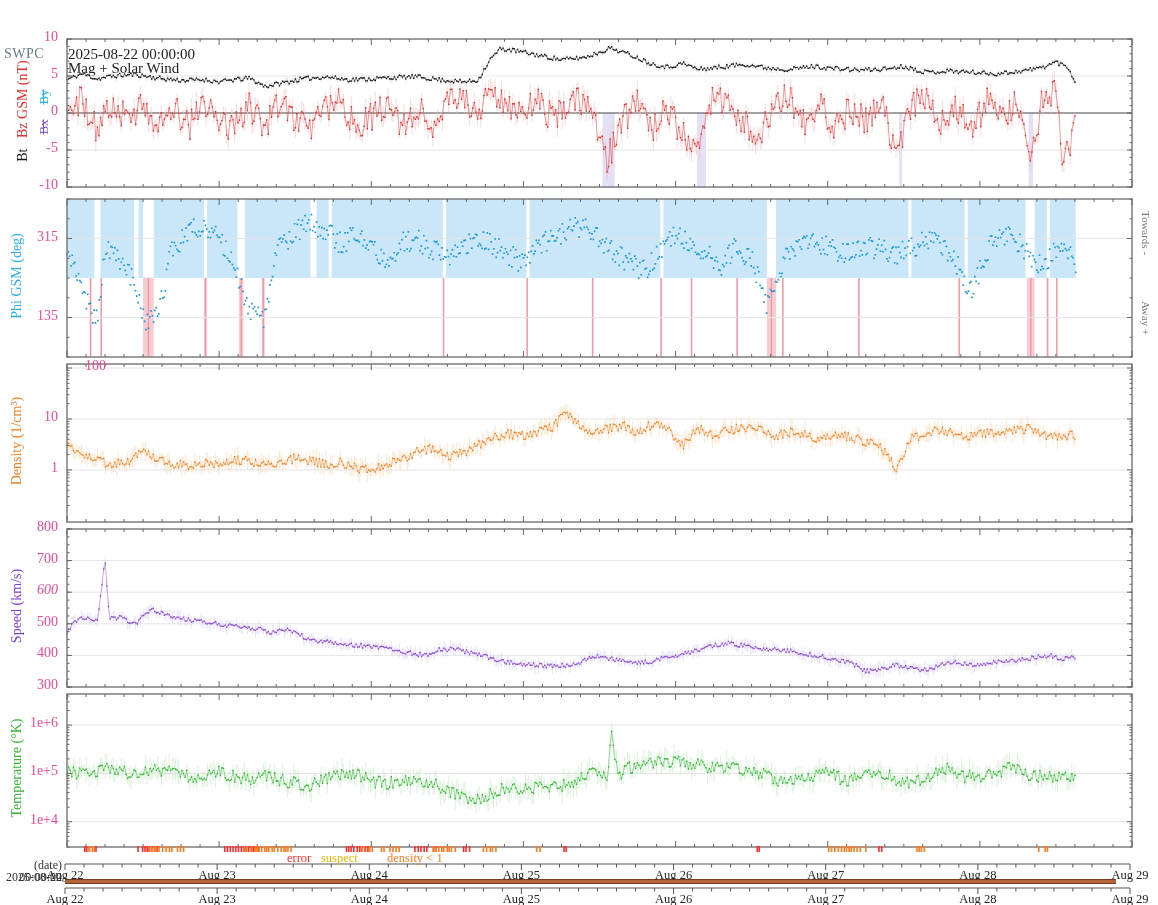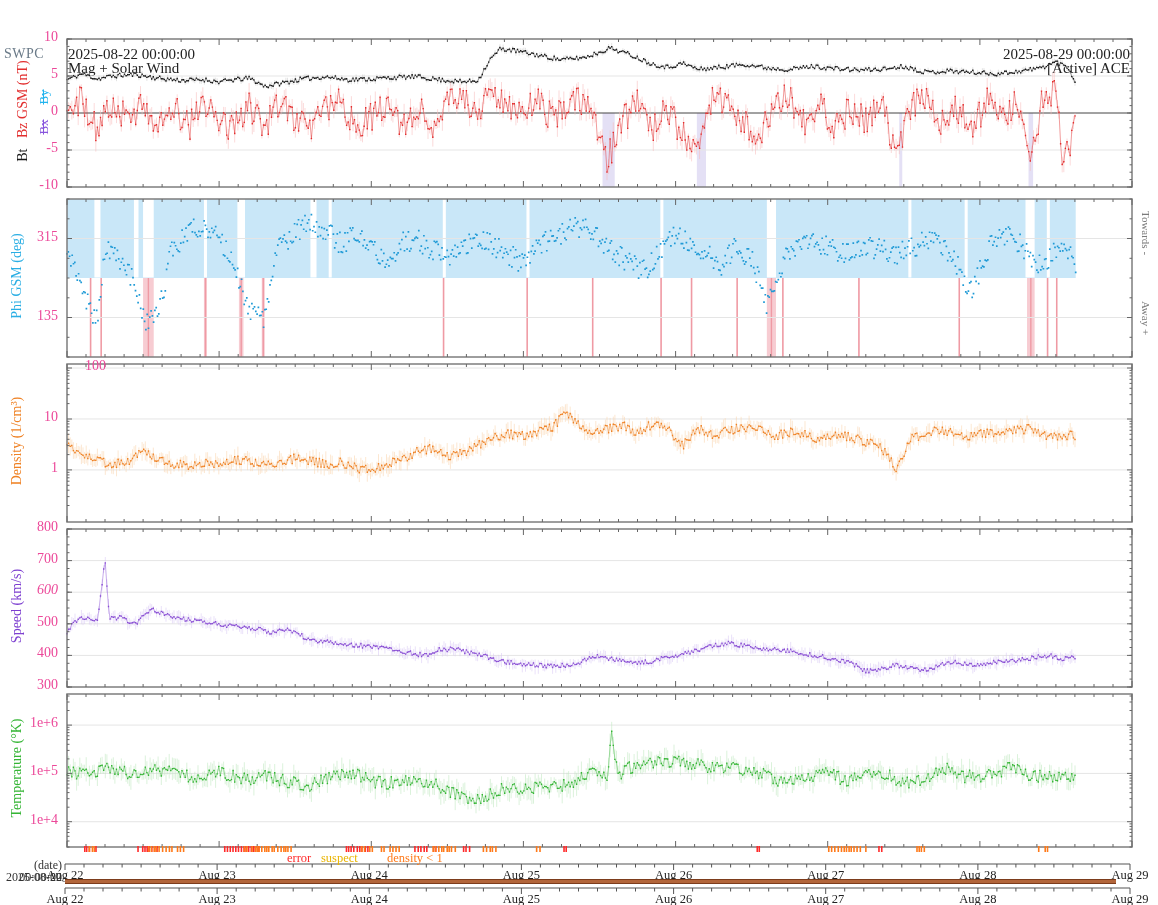--- a/index.html
+++ b/index.html
@@ -18,23 +18,21 @@
           background:linear-gradient(#7c3c1c 0 1px,#b2653a 1px 4px,#7c3c1c 4px 5px);}
   svg{position:absolute;overflow:visible;}
 </style>
 </head>
 <body>
 
 <div id="screen">
 
   <div class="abs brand" style="left:4px;top:2px;">SWPC</div>
   <div class="abs hdr" style="left:68px;top:2px;">2025-08-22 00:00:00</div>
-  <div class="abs hdr" style="left:830px;top:2px;width:300px;text-align:right;">2025-08-29 00:00:00</div>
   <div class="abs hdr" style="left:68px;top:16px;">Mag + Solar Wind</div>
-  <div class="abs hdr" style="left:830px;top:16px;width:300px;text-align:right;">[Active] ACE</div>
 
   <div class="vlabel" style="left:23px;top:111px;">
     <span id="lbl-bt" style="color: rgb(26, 26, 26);">Bt</span>
     <span>&nbsp;</span>
     <span id="lbl-bz" style="color: rgb(226, 46, 46);">Bz GSM (nT)</span>
   </div>
   <div class="vlabel strike" id="lbl-by" style="left: 44px; top: 97px; color: rgb(34, 180, 238);">By</div>
   <div class="vlabel strike" id="lbl-bx" style="left: 44px; top: 127px; color: rgb(136, 85, 221);">Bx</div>
   <div class="vlabel" id="lbl-phi" style="left: 17px; top: 276px; color: rgb(42, 174, 228);">Phi GSM (deg)</div>
   <div class="vlabel" id="lbl-den" style="left: 17px; top: 441px; color: rgb(239, 130, 37);">Density (1/cm³)</div>

